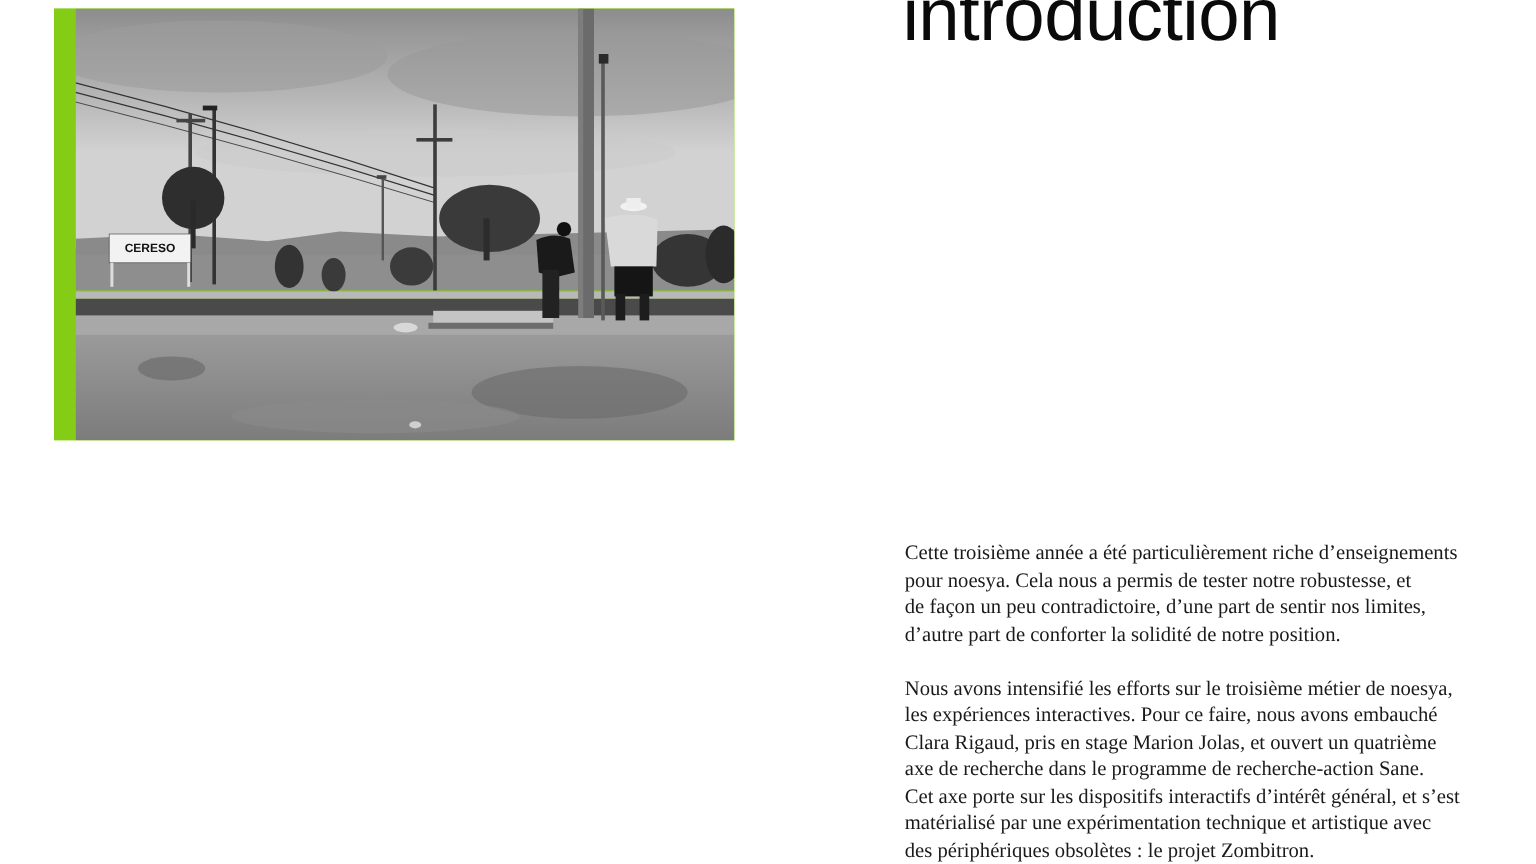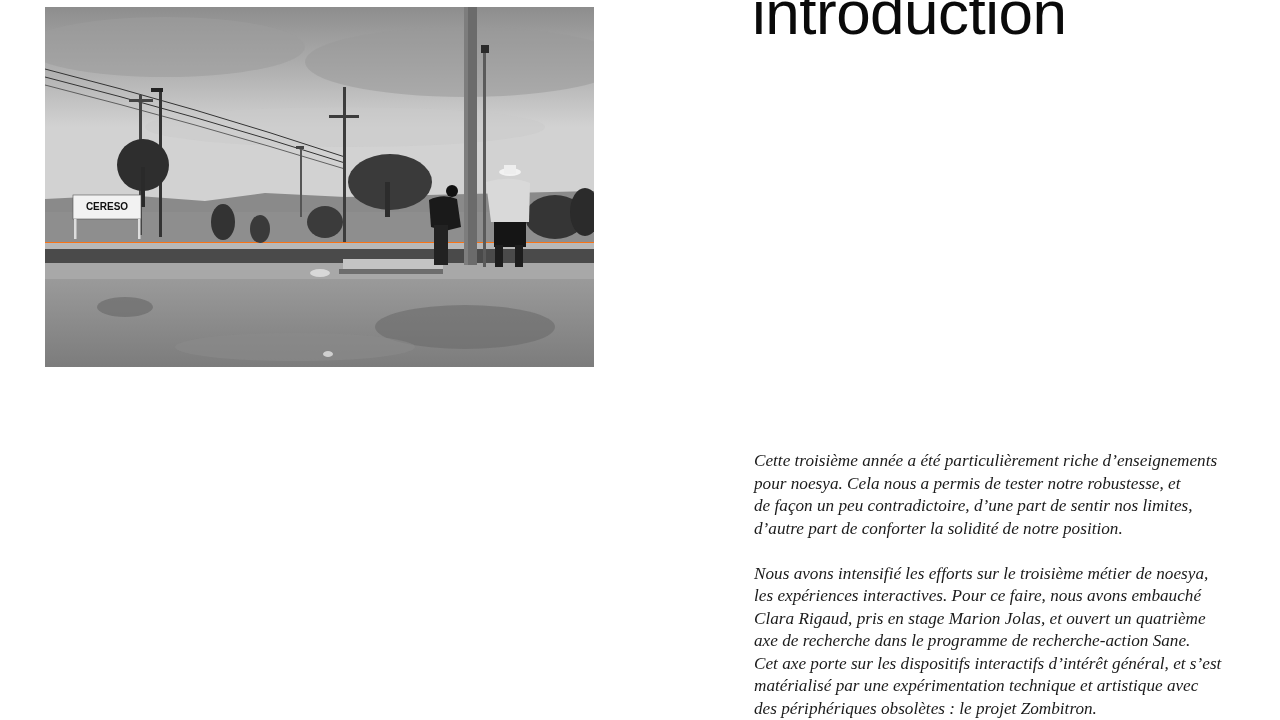--- a/index.html
+++ b/index.html
@@ -15,21 +15,22 @@
       width: 1280px;
       height: 720px;
     }
     .photo {
       position: absolute;
       left: 45px;
       top: 7px;
       width: 549px;
       height: 360px;
       overflow: hidden;
-      background: #f97316;
+      background: #84cc16;
+      padding-left: 18px;
     }
     .photo svg { display: block; }
     .heading {
       position: absolute;
       left: 752px;
       top: -22px;
       margin: 0;
       font-family: "Liberation Sans", sans-serif;
       font-weight: 400;
       font-size: 62px;
@@ -43,21 +44,20 @@
       top: 450px;
       width: 470px;
       font-family: "Liberation Serif", serif;
       font-size: 17.2px;
       line-height: 22.5px;
       color: #1a1a1a;
     }
     .body-text p {
       margin: 0 0 22.5px 0;
       white-space: pre-line;
-      font-style: italic;
     }
   </style>
 </head>
 <body>
 
 <div class="page">
 
   <div class="photo">
     <svg width="549" height="360" viewBox="0 0 549 360" xmlns="http://www.w3.org/2000/svg">
       <defs>

